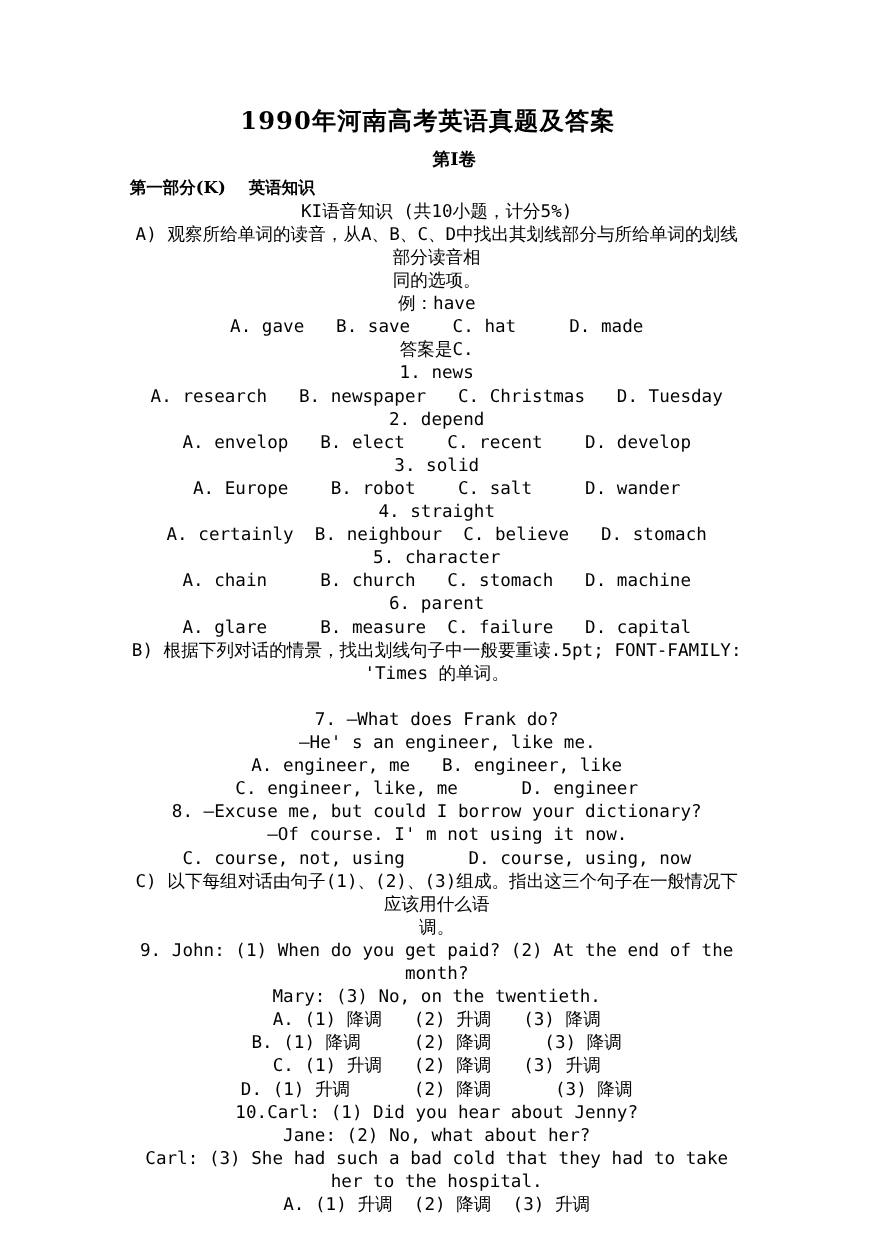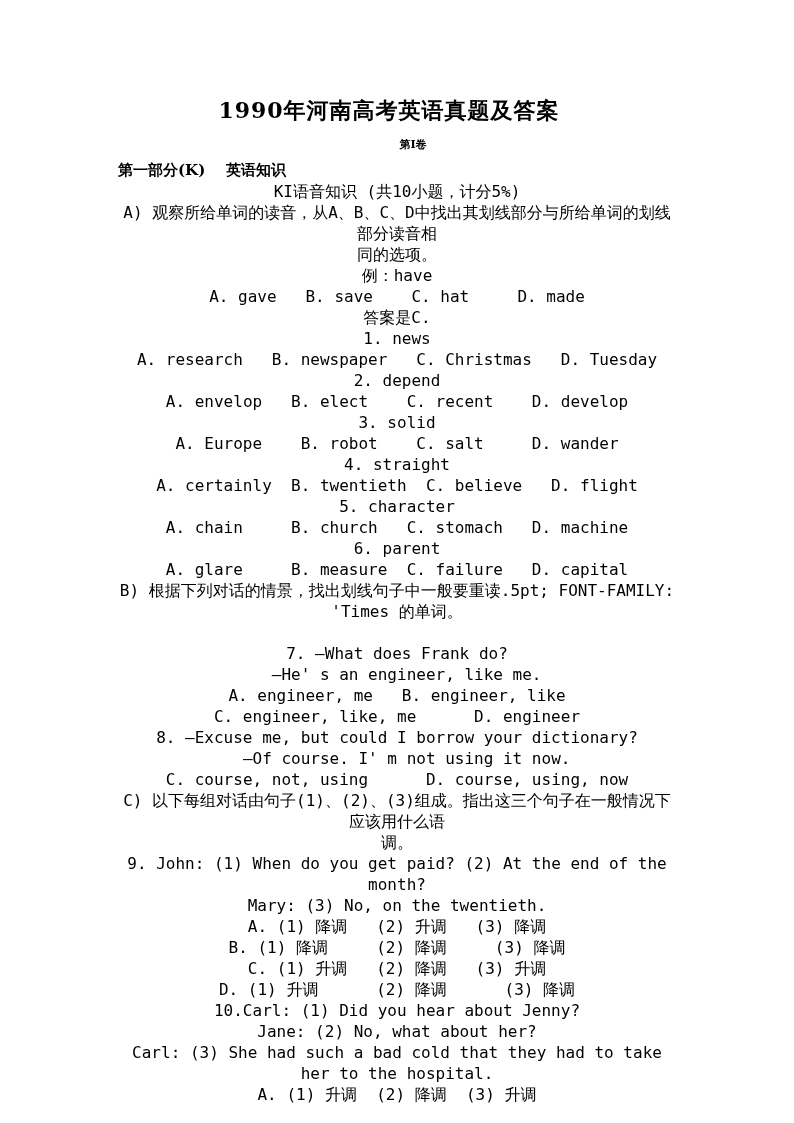--- a/index.html
+++ b/index.html
@@ -22,21 +22,21 @@
     font-weight: bold;
     font-size: 22px;
     line-height: 26px;
     letter-spacing: 1px;
   }
   .volume {
     margin-top: 13px;
     text-align: center;
     font-family: "DejaVu Serif", "Liberation Serif", serif;
     font-weight: bold;
-    font-size: 11px;
+    font-size: 16px;
     line-height: 18px;
     padding-left: 32px;
   }
   .content {
     margin: 5px 118px 12px 118px;
   }
   .part-heading {
     font-family: "DejaVu Serif", "Liberation Serif", serif;
     font-weight: bold;
     font-size: 15px;
@@ -69,21 +69,21 @@
     <div class="line">A. gave   B. save    C. hat     D. made</div>
     <div class="line">答案是C.</div>
 
     <div class="line">1. news</div>
     <div class="line">A. research   B. newspaper   C. Christmas   D. Tuesday</div>
     <div class="line">2. depend</div>
     <div class="line">A. envelop   B. elect    C. recent    D. develop</div>
     <div class="line">3. solid</div>
     <div class="line">A. Europe    B. robot    C. salt     D. wander</div>
     <div class="line">4. straight</div>
-    <div class="line">A. certainly  B. twentieth  C. believe   D. flight</div>
+    <div class="line">A. certainly  B. neighbour  C. believe   D. stomach</div>
     <div class="line">5. character</div>
     <div class="line">A. chain     B. church   C. stomach   D. machine</div>
     <div class="line">6. parent</div>
     <div class="line">A. glare     B. measure  C. failure   D. capital</div>
 
     <div class="line">B) 根据下列对话的情景，找出划线句子中一般要重读.5pt; FONT-FAMILY: 'Times 的单词。</div>
     <div class="line"></div>
     <div class="line">7. —What does Frank do?</div>
     <div class="line">  —He' s an engineer, like me.</div>
     <div class="line">A. engineer, me   B. engineer, like</div>

